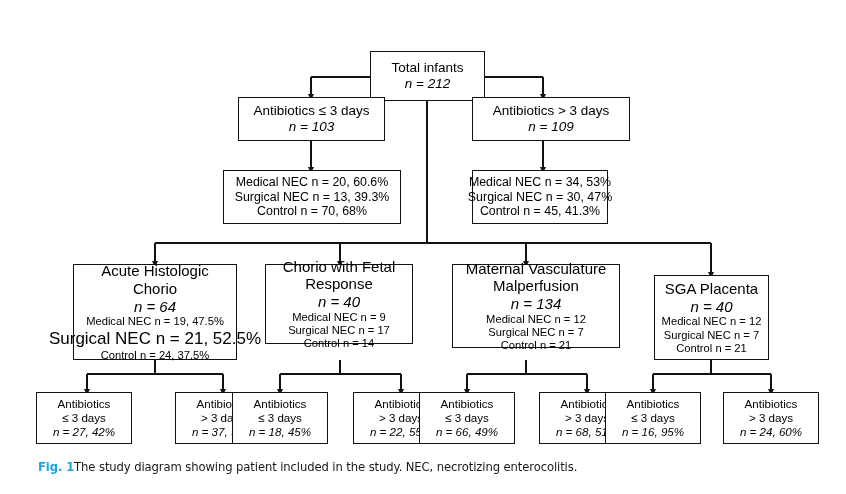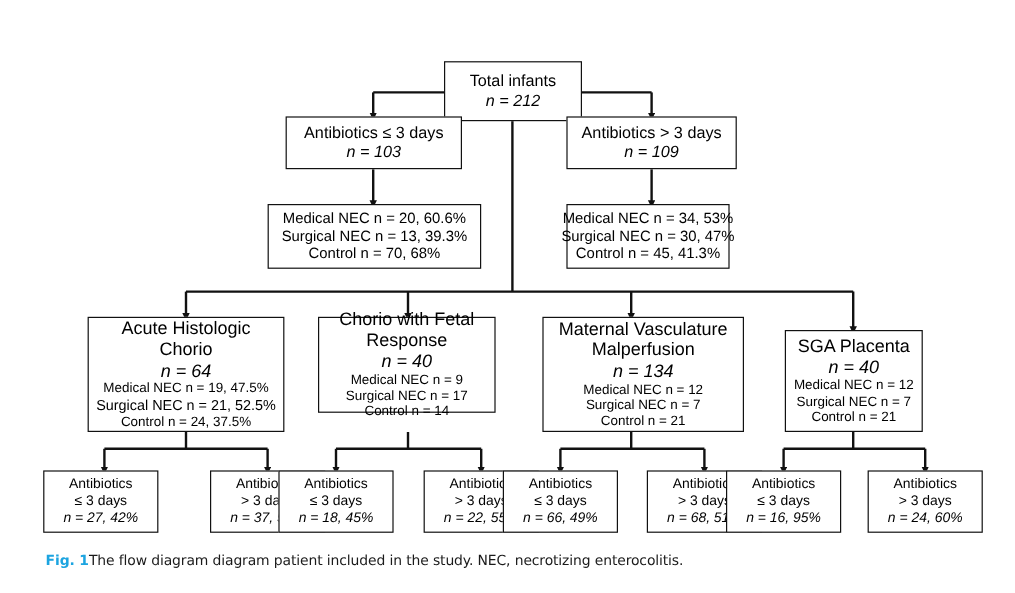--- a/index.html
+++ b/index.html
@@ -139,55 +139,55 @@
 
     <div class="node-box t-root" style="left:370px; top:8px; width:115px; height:50px;margin-top:43px;">
       <span class="ln">Total infants</span>
       <span class="ln ital">n = 212</span>
     </div>
 
     <div class="node-box t-lvl2" style="left:238px; top:97px; width:147px; height:44px;">
       <span class="ln">Antibiotics ≤ 3 days</span>
       <span class="ln ital">n = 103</span>
     </div>
-    <div class="node-box t-lvl2" style="left:472px; top:97px; width:142px; height:44px;">
+    <div class="node-box t-lvl2" style="left:472px; top:97px; width:158px; height:44px;">
       <span class="ln">Antibiotics &gt; 3 days</span>
       <span class="ln ital">n = 109</span>
     </div>
 
     <div class="node-box t-nec" style="left:223px; top:170px; width:178px; height:54px;">
       <span class="ln">Medical NEC n = 20, 60.6%</span>
       <span class="ln">Surgical NEC n = 13, 39.3%</span>
       <span class="ln">Control n = 70, 68%</span>
     </div>
     <div class="node-box t-nec" style="left:472px; top:170px; width:136px; height:54px;">
       <span class="ln">Medical NEC n = 34, 53%</span>
       <span class="ln">Surgical NEC n = 30, 47%</span>
       <span class="ln">Control n = 45, 41.3%</span>
     </div>
 
     <div class="node-box" style="left:73px; top:264px; width:164px; height:96px;">
       <span class="ln line-head">Acute Histologic</span>
       <span class="ln line-head">Chorio</span>
       <span class="ln line-head ital">n = 64</span>
       <span class="ln" style="font-size:11.2px">Medical NEC n = 19, 47.5%</span>
-      <span class="ln" style="font-size:12px">Surgical NEC n = 21, 52.5%</span>
+      <span class="ln" style="font-size:17px">Surgical NEC n = 21, 52.5%</span>
       <span class="ln" style="font-size:11.2px">Control n = 24, 37.5%</span>
     </div>
 
     <div class="node-box" style="left:265px; top:264px; width:148px; height:80px;">
       <span class="ln line-head">Chorio with Fetal</span>
       <span class="ln line-head">Response</span>
       <span class="ln line-head ital">n = 40</span>
       <span class="ln" style="font-size:11.2px">Medical NEC n = 9</span>
       <span class="ln" style="font-size:11.2px">Surgical NEC n = 17</span>
       <span class="ln" style="font-size:11.2px">Control n = 14</span>
     </div>
 
-    <div class="node-box" style="left:452px; top:264px; width:168px; height:96px;">
+    <div class="node-box" style="left:452px; top:264px; width:168px; height:84px;">
       <span class="ln line-head">Maternal Vasculature</span>
       <span class="ln line-head">Malperfusion</span>
       <span class="ln line-head ital">n = 134</span>
       <span class="ln" style="font-size:11.2px">Medical NEC n = 12</span>
       <span class="ln" style="font-size:11.2px">Surgical NEC n = 7</span>
       <span class="ln" style="font-size:11.2px">Control n = 21</span>
     </div>
 
     <div class="node-box" style="left:654px; top:275px; width:115px; height:85px;">
       <span class="ln line-head">SGA Placenta</span>
@@ -238,17 +238,17 @@
     <div class="node-box t-leaf" style="left:723px; top:392px; width:96px; height:52px;">
       <span class="ln">Antibiotics</span>
       <span class="ln">&gt; 3 days</span>
       <span class="ln ital">n = 24, 60%</span>
     </div>
 
   </div>
 
   <div id="caption">
     <div id="caption-text">
-      <span id="caption-label">Fig. 1</span><span id="caption-body">The flow diagram diagram patient included in the study. NEC, necrotizing enterocolitis.</span>
+      <span id="caption-label">Fig. 1</span><span id="caption-body">The study diagram showing patient included in the study. NEC, necrotizing enterocolitis.</span>
     </div>
   </div>
 
 </div>
 
 </body></html>

